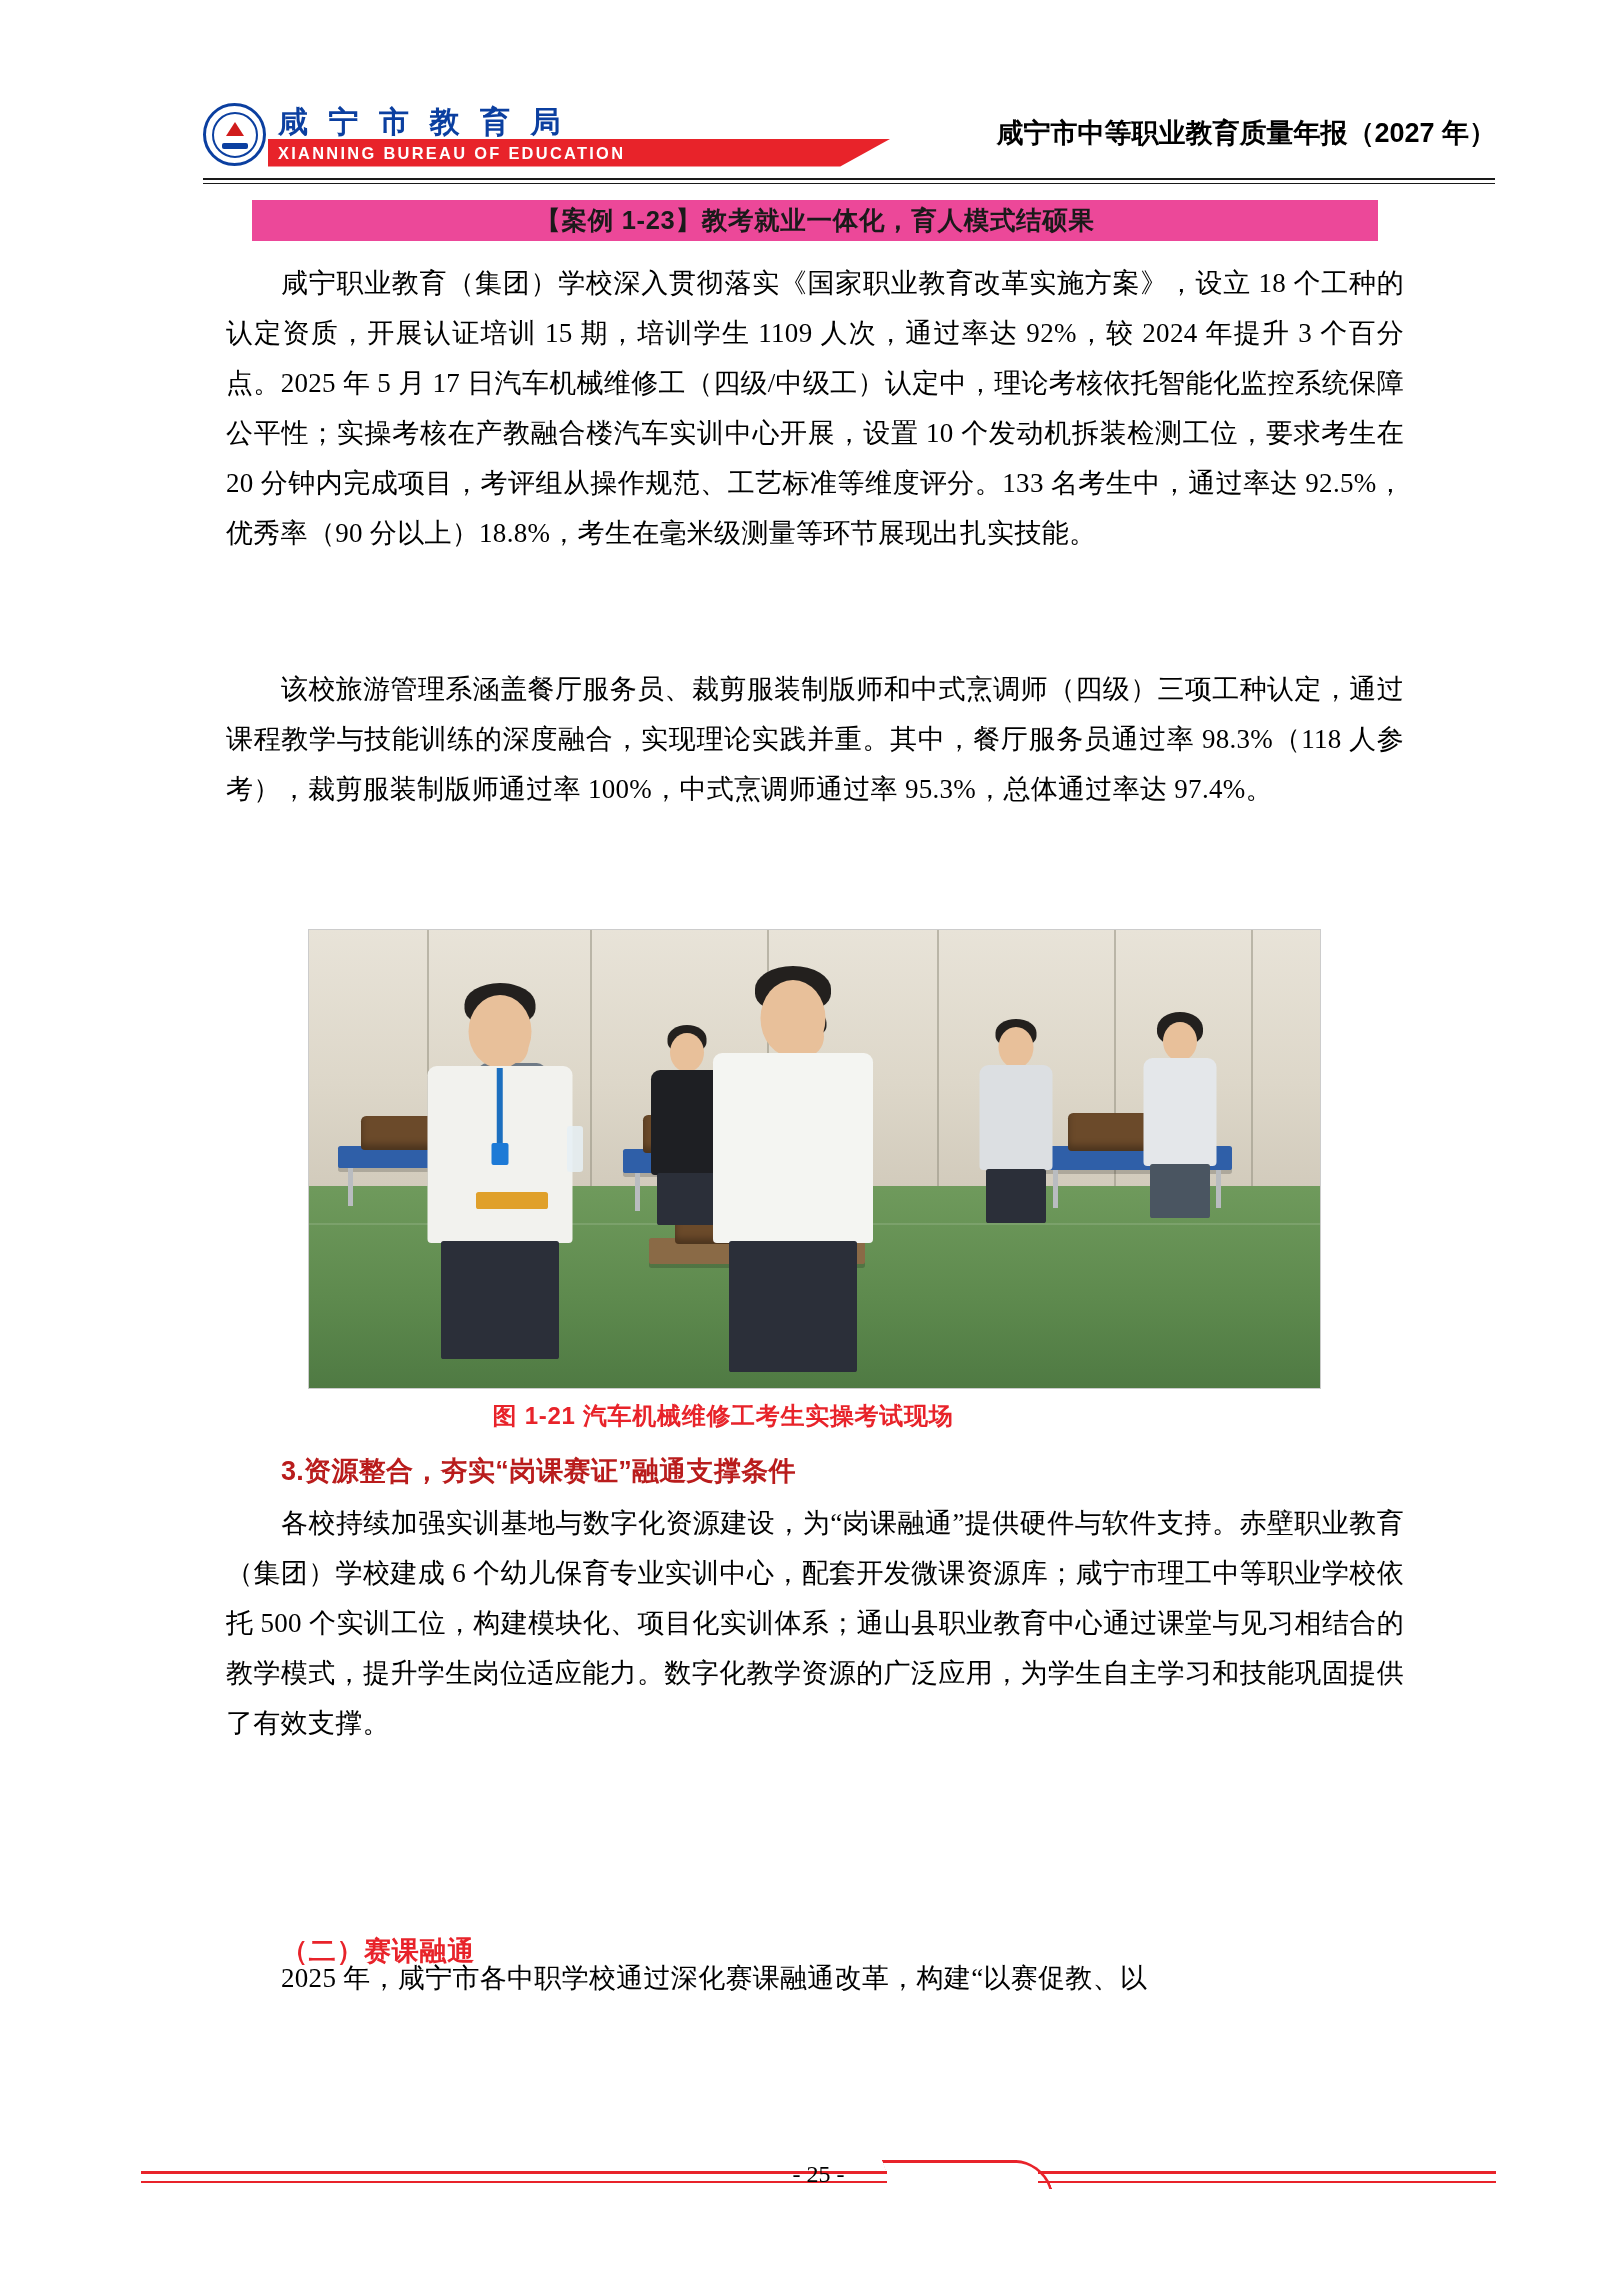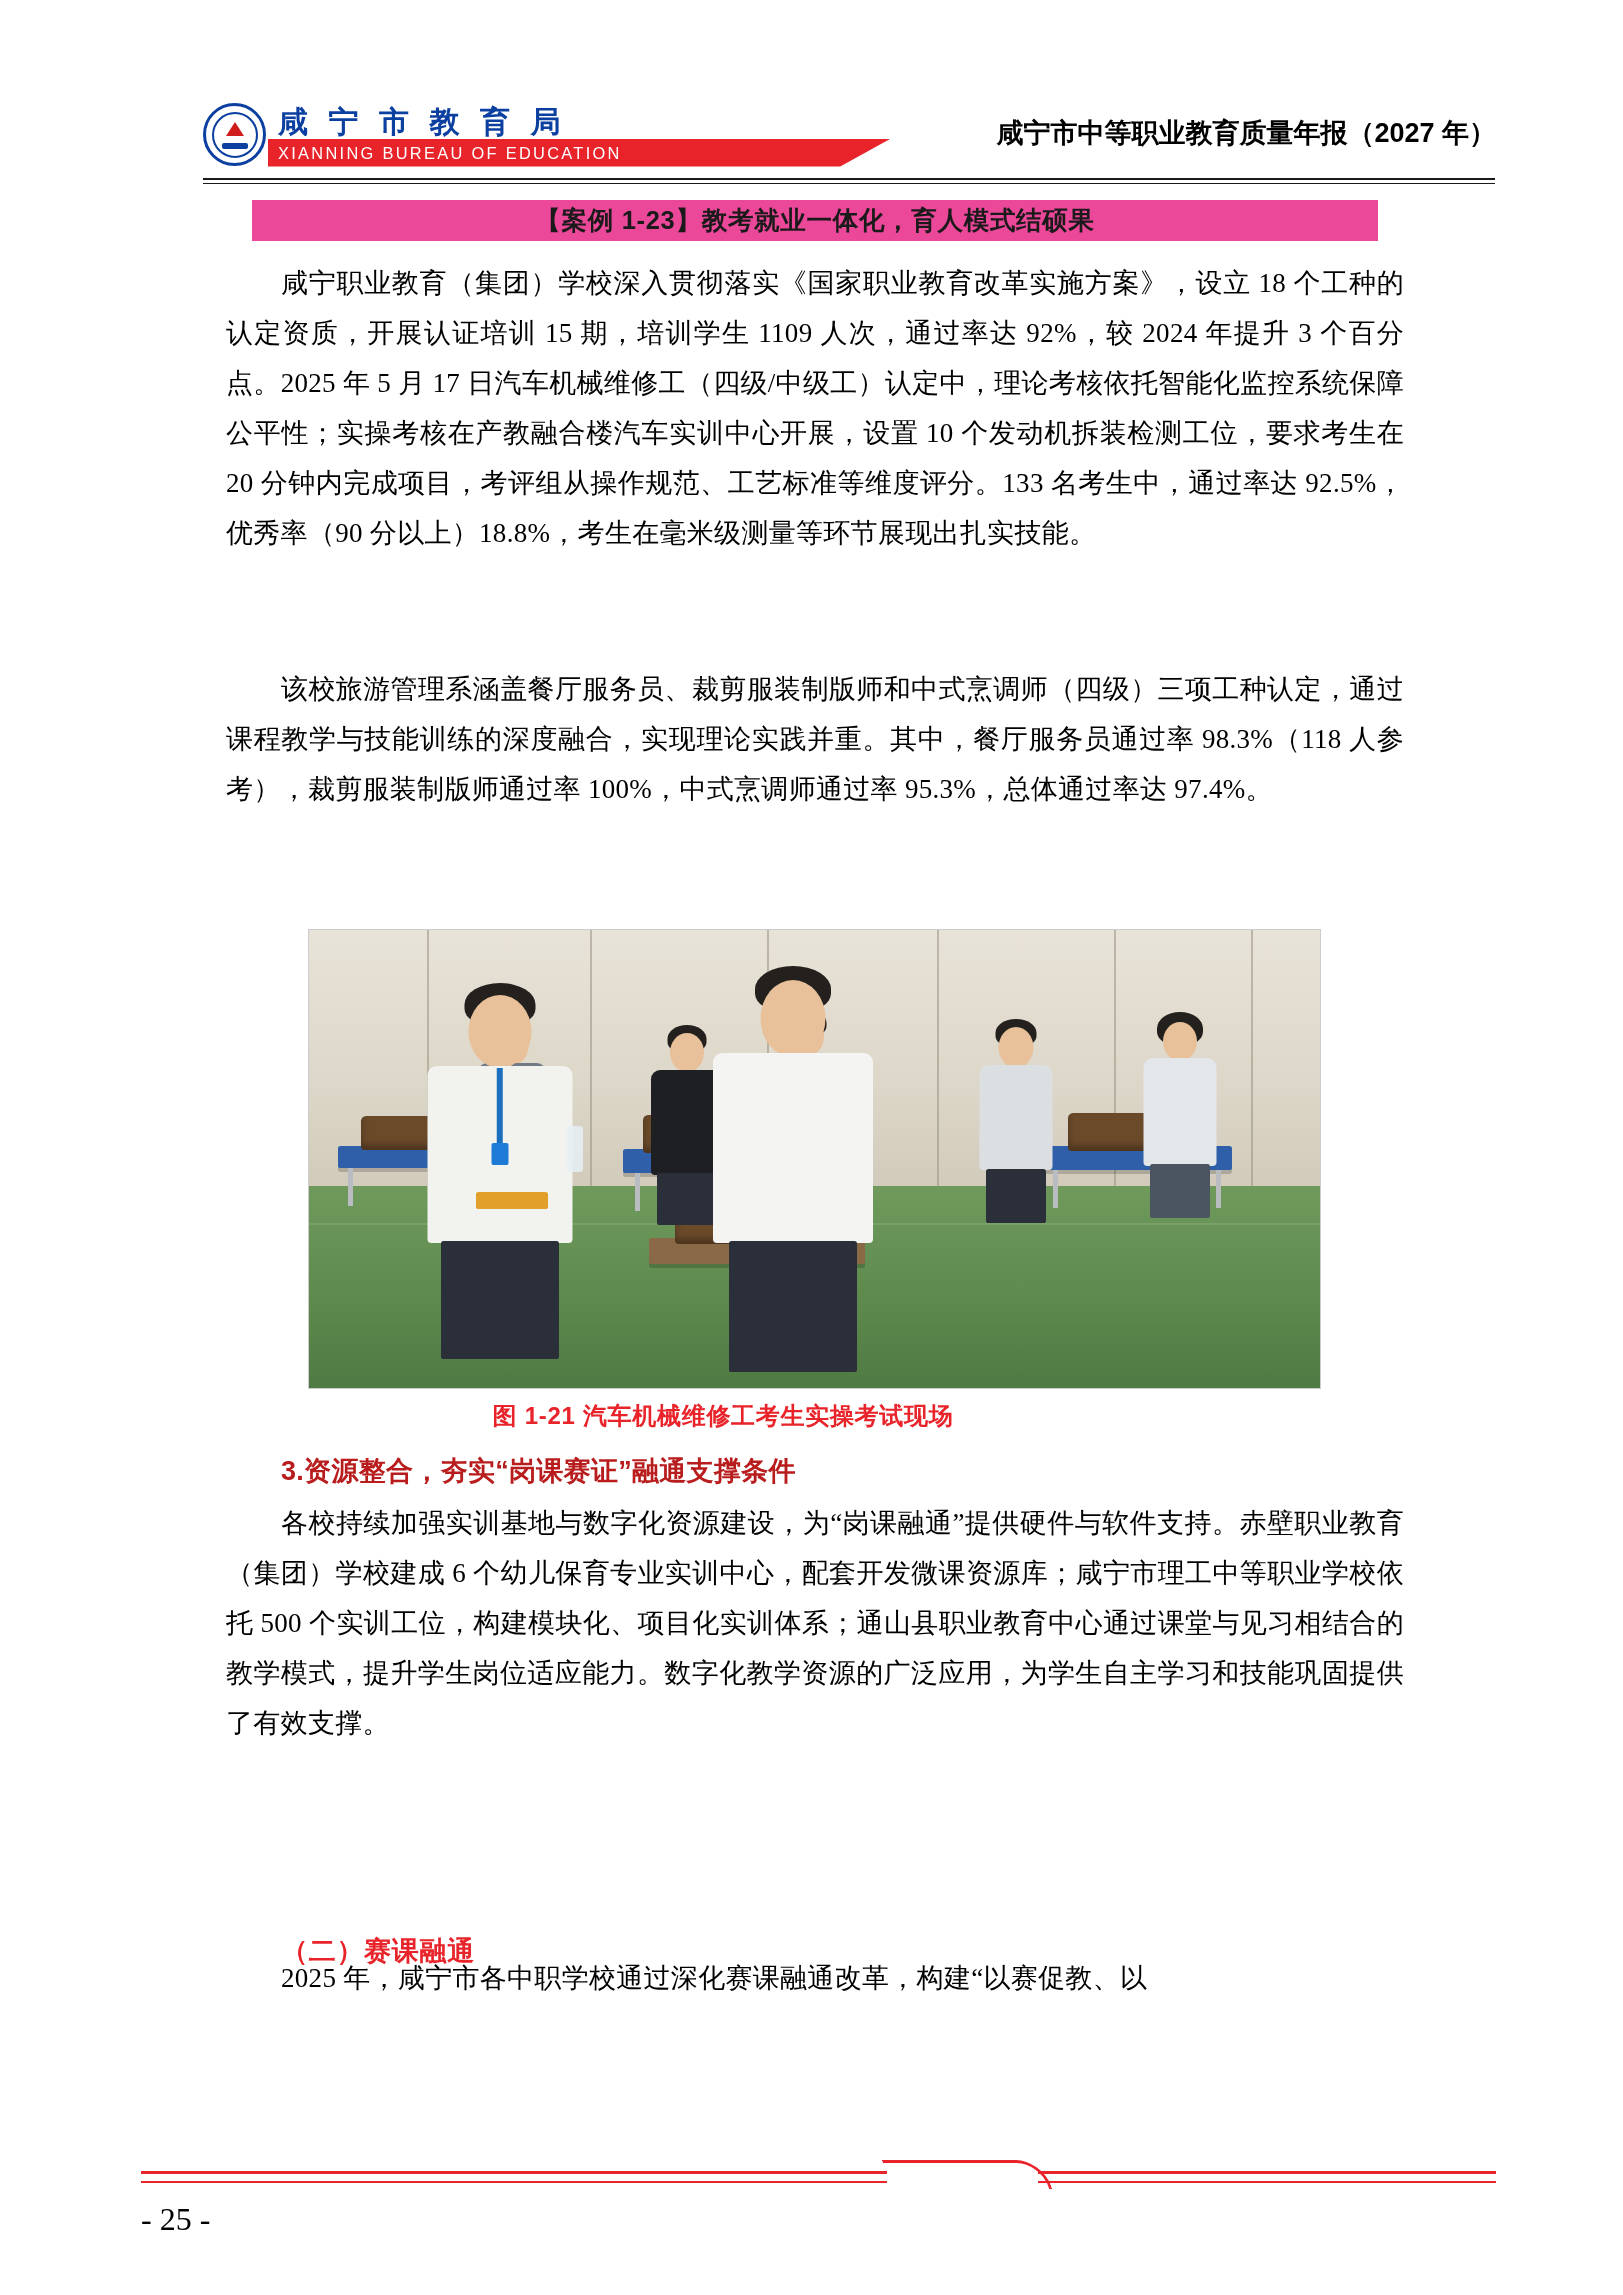--- a/index.html
+++ b/index.html
@@ -90,21 +90,21 @@
     font-size: 30px;
     letter-spacing: 6.5px;
     color: #0b3fa0;
     white-space: nowrap;
   }
   .logo-en {
     position: absolute;
     left: 75px;
     top: 46px;
     font-family: "Liberation Sans", sans-serif;
-    font-weight: normal;
+    font-weight: bold;
     font-size: 16.4px;
     letter-spacing: 2.3px;
     color: #ffffff;
     white-space: nowrap;
     z-index: 3;
   }
   .logo-redbar {
     position: absolute;
     left: 65px;
     top: 41px;
@@ -366,25 +366,24 @@
     border-top: 3.9px solid #e8232a;
     border-right: 3.9px solid #e8232a;
     border-radius: 0 26px 0 0;
     transform: skewX(20deg);
   }
   .page-number {
     position: absolute;
     left: 0;
     top: 7.9px;
     width: 1355px;
-    text-align: left;
+    text-align: center;
     font-family: "Liberation Serif", serif;
-    font-size: 32px;
+    font-size: 24px;
     color: #000;
-    margin-top: 40px;
   }
 </style>
 </head>
 <body>
 
 <div class="page">
 
   <div class="header">
     <div class="logo-wrap">
       <div class="logo-redbar"></div>

